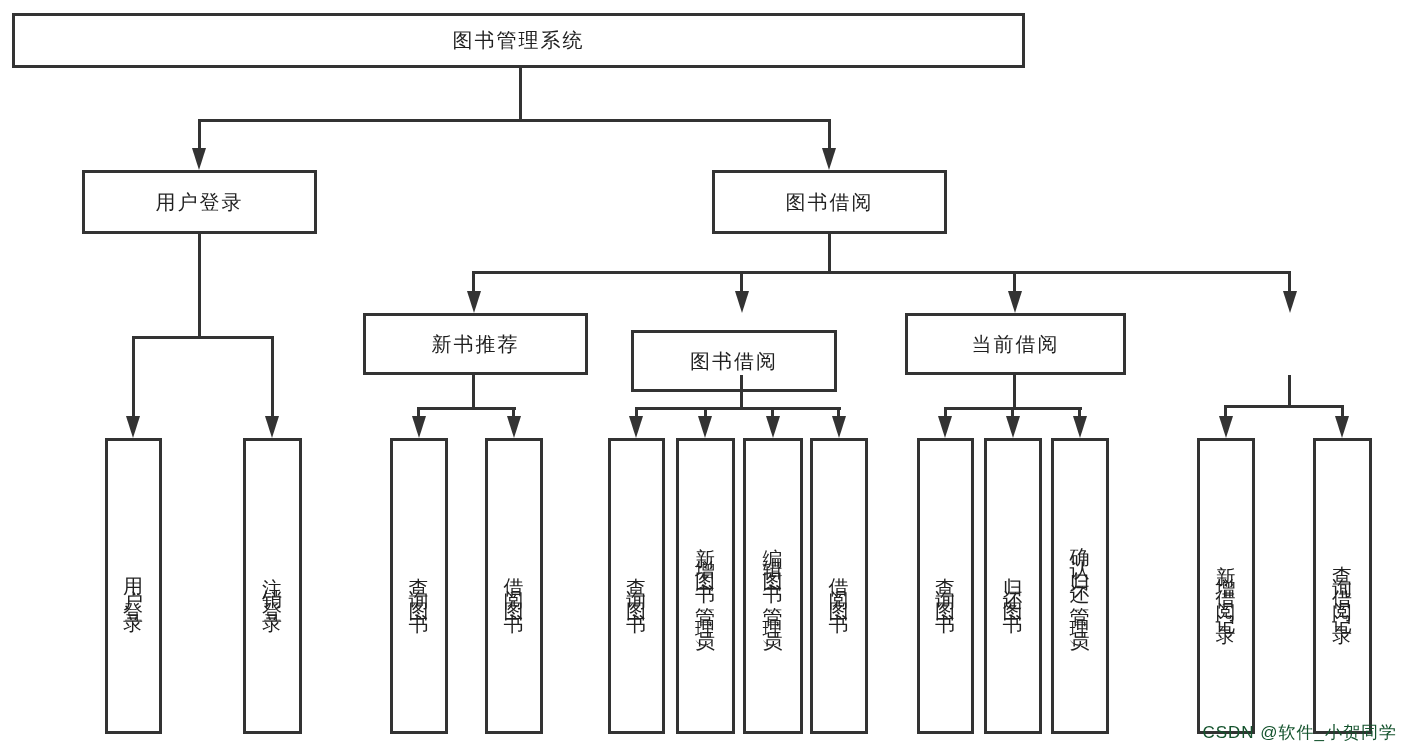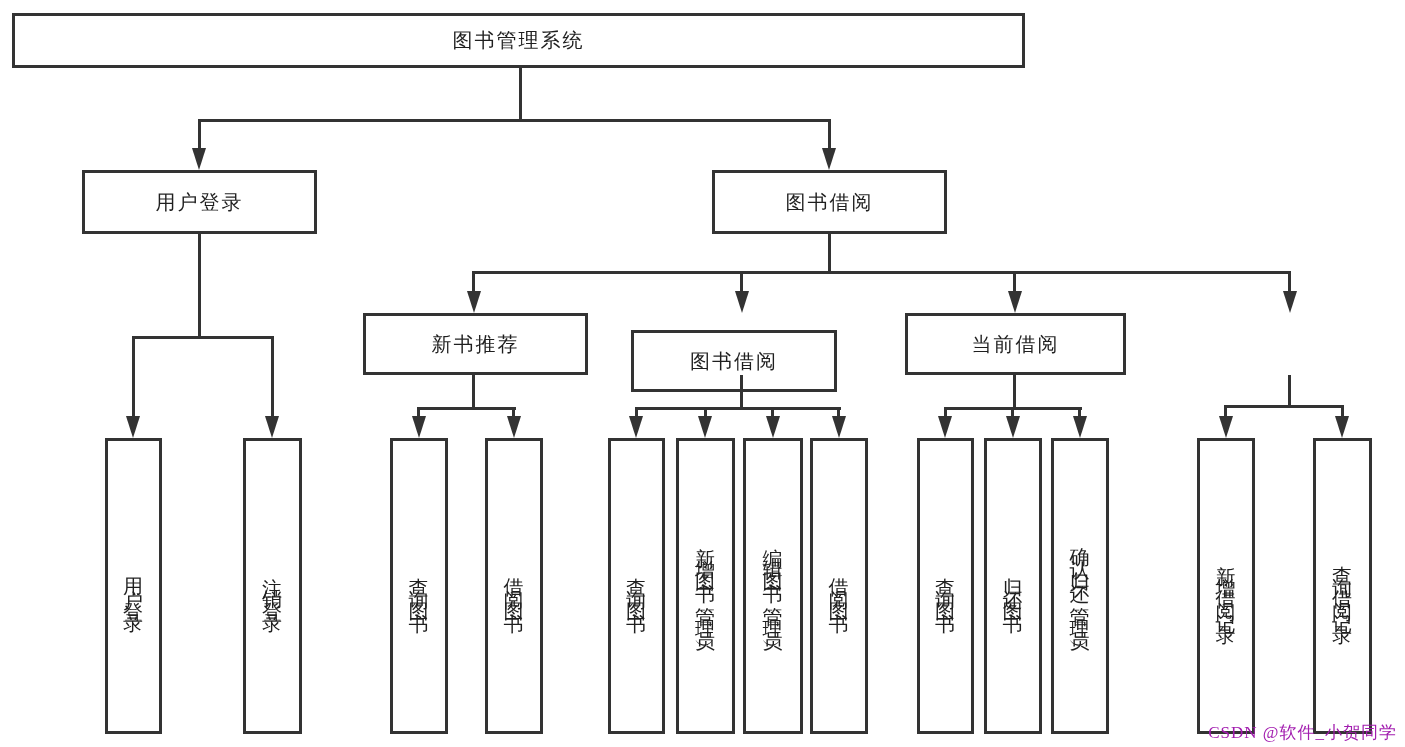--- a/index.html
+++ b/index.html
@@ -46,25 +46,24 @@
     width: 0;
     height: 0;
     border-left: 7px solid transparent;
     border-right: 7px solid transparent;
     border-top: 22px solid #333333;
   }
   .watermark {
     position: absolute;
     right: 8px;
     bottom: 3px;
-    color: #a21caf;
+    color: #14532d;
     font-size: 17px;
     letter-spacing: 1px;
     white-space: nowrap;
-    font-family: Liberation Serif, serif;
   }
 </style>
 </head>
 <body>
 
 <div class="canvas">
 
   <div class="node h" style="left:12px; top:13px; width:1013px; height:55px;">图书管理系统</div>
 
   <div class="node h" style="left:82px; top:170px; width:235px; height:64px;">用户登录</div>

